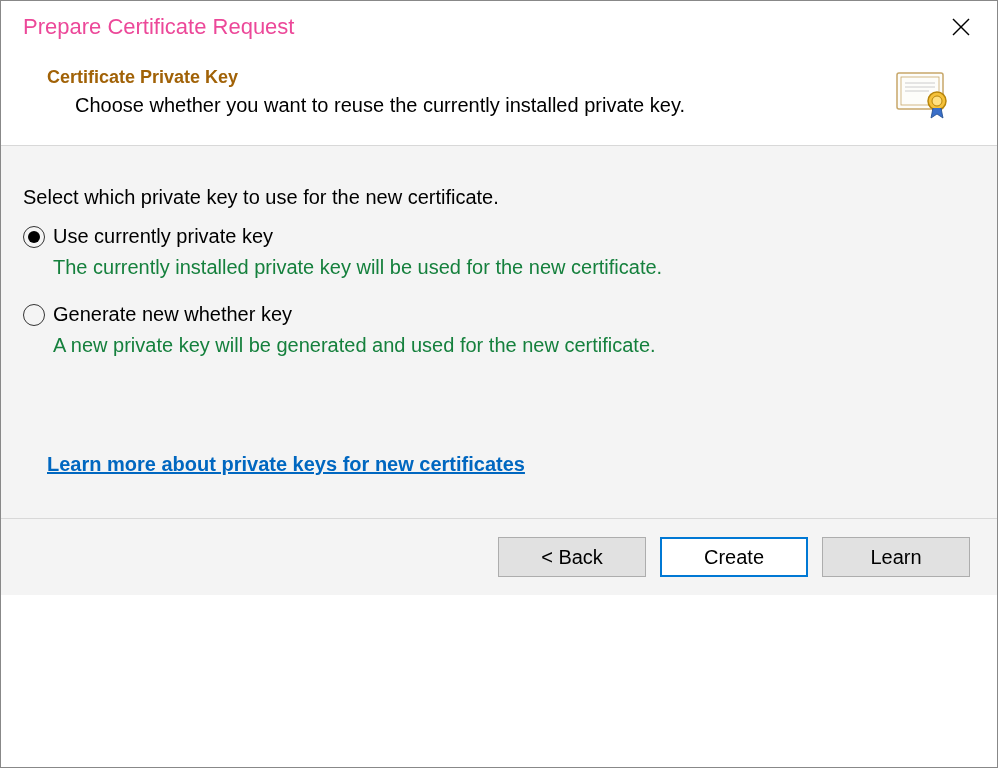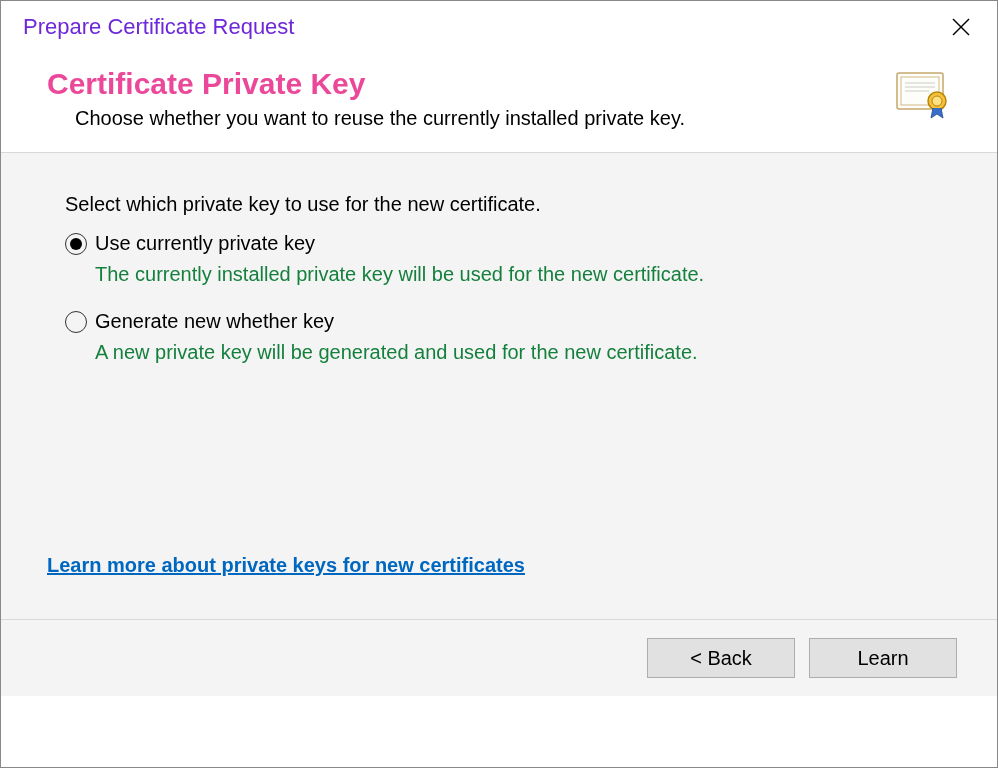--- a/index.html
+++ b/index.html
@@ -13,56 +13,56 @@
     }
     .titlebar {
       display: flex;
       justify-content: space-between;
       align-items: center;
       padding: 12px 22px 10px 22px;
       background: #fff;
     }
     .titlebar-title {
       font-size: 22px;
-      color: #6d28d9;
+      color: #ec4899;
     }
     .close-btn {
       cursor: pointer;
       padding: 4px;
     }
     .close-btn svg { display: block; }
     .header {
       padding: 16px 46px 22px 46px;
       background: #fff;
       display: flex;
       justify-content: space-between;
       align-items: flex-start;
     }
     .header-text { flex: 1; }
     .header-title {
-      font-size: 30px;
+      font-size: 18px;
       font-weight: bold;
-      color: #ec4899;
+      color: #a16207;
       margin-bottom: 6px;
     }
     .header-subtitle {
       font-size: 20px;
       color: #000;
       margin-left: 28px;
     }
     .cert-icon {
       margin-left: 20px;
       margin-top: 4px;
     }
     .content {
       background: #f4f4f4;
       border-top: 1px solid #d8d8d8;
       border-bottom: 1px solid #d8d8d8;
-      padding: 40px 46px 28px 64px;
-      height: 468px;
+      padding: 40px 46px 28px 22px;
+      height: 374px;
       position: relative;
     }
     .instruction {
       font-size: 20px;
       color: #000;
       margin-bottom: 16px;
     }
     .radio-group { margin-bottom: 24px; }
     .radio-row {
       display: flex;
@@ -101,21 +101,21 @@
       bottom: 42px;
       left: 46px;
       color: #0067c0;
       font-size: 20px;
       text-decoration: underline;
       cursor: pointer;
       font-weight: bold;
     }
     .footer {
       background: #f4f4f4;
-      padding: 18px 40px;
+      padding: 18px 27px;
       display: flex;
       justify-content: flex-end;
       gap: 14px;
     }
     .btn {
       min-width: 148px;
       height: 40px;
       background: #e1e1e1;
       border: 1px solid #adadad;
       font-size: 20px;
@@ -179,14 +179,15 @@
       <div class="radio-label">Generate new whether key</div>
     </div>
     <div class="radio-desc">A new private key will be generated and used for the new certificate.</div>
   </div>
 
   <a class="help-link">Learn more about private keys for new certificates</a>
 </div>
 
 <div class="footer">
   <button class="btn">&lt; Back</button>
+  <button class="btn btn-primary">Create</button>
   <button class="btn">Learn</button>
 </div>
 
 </body></html>

